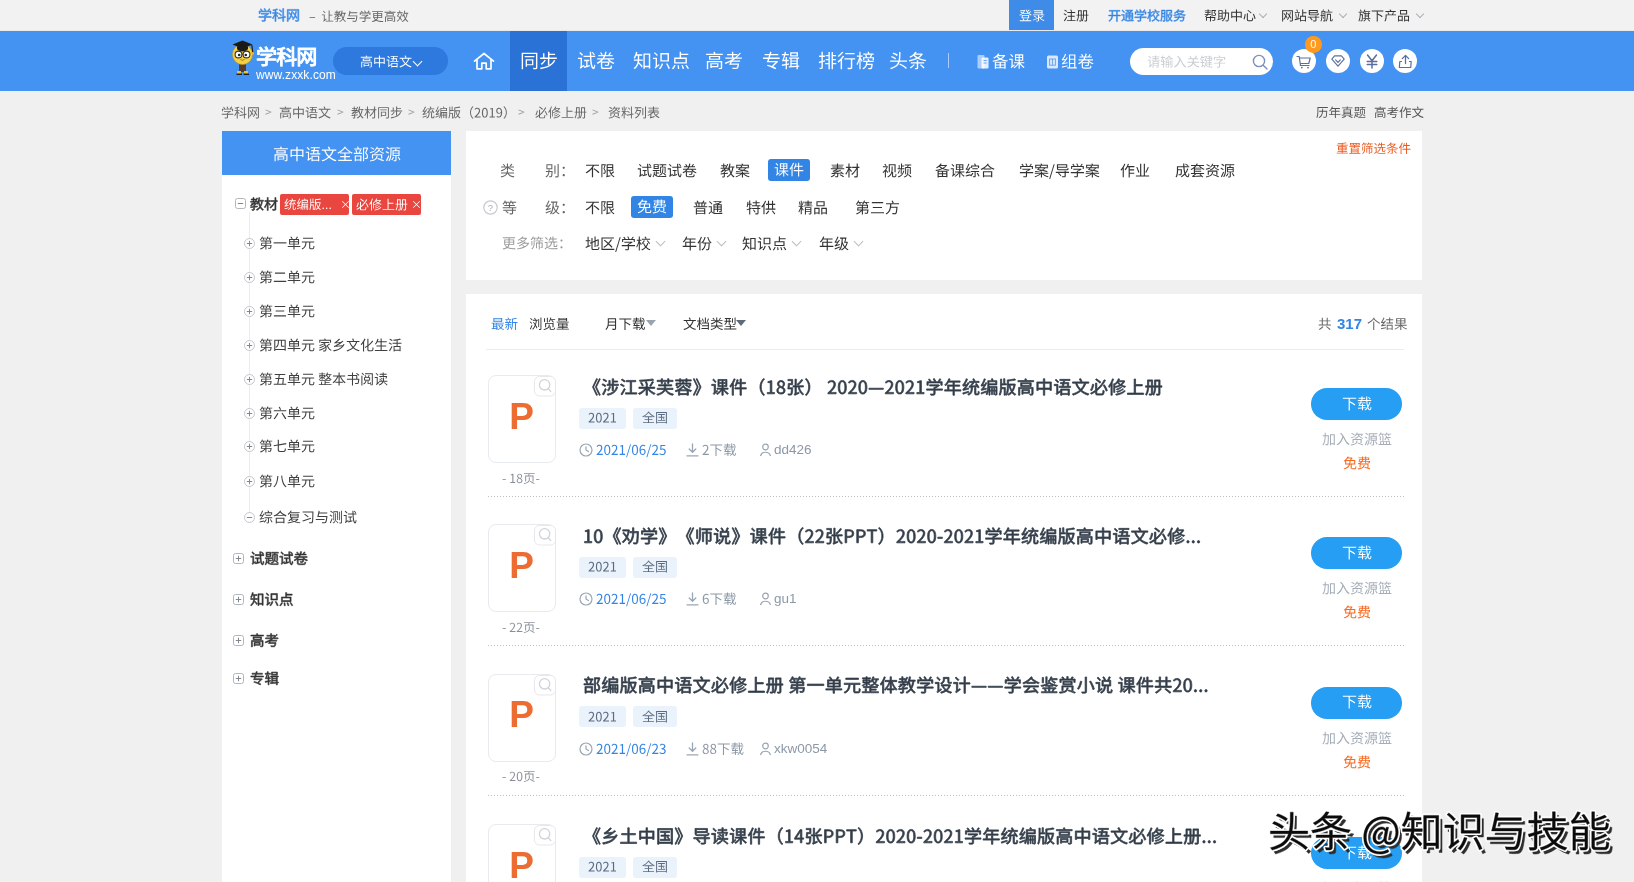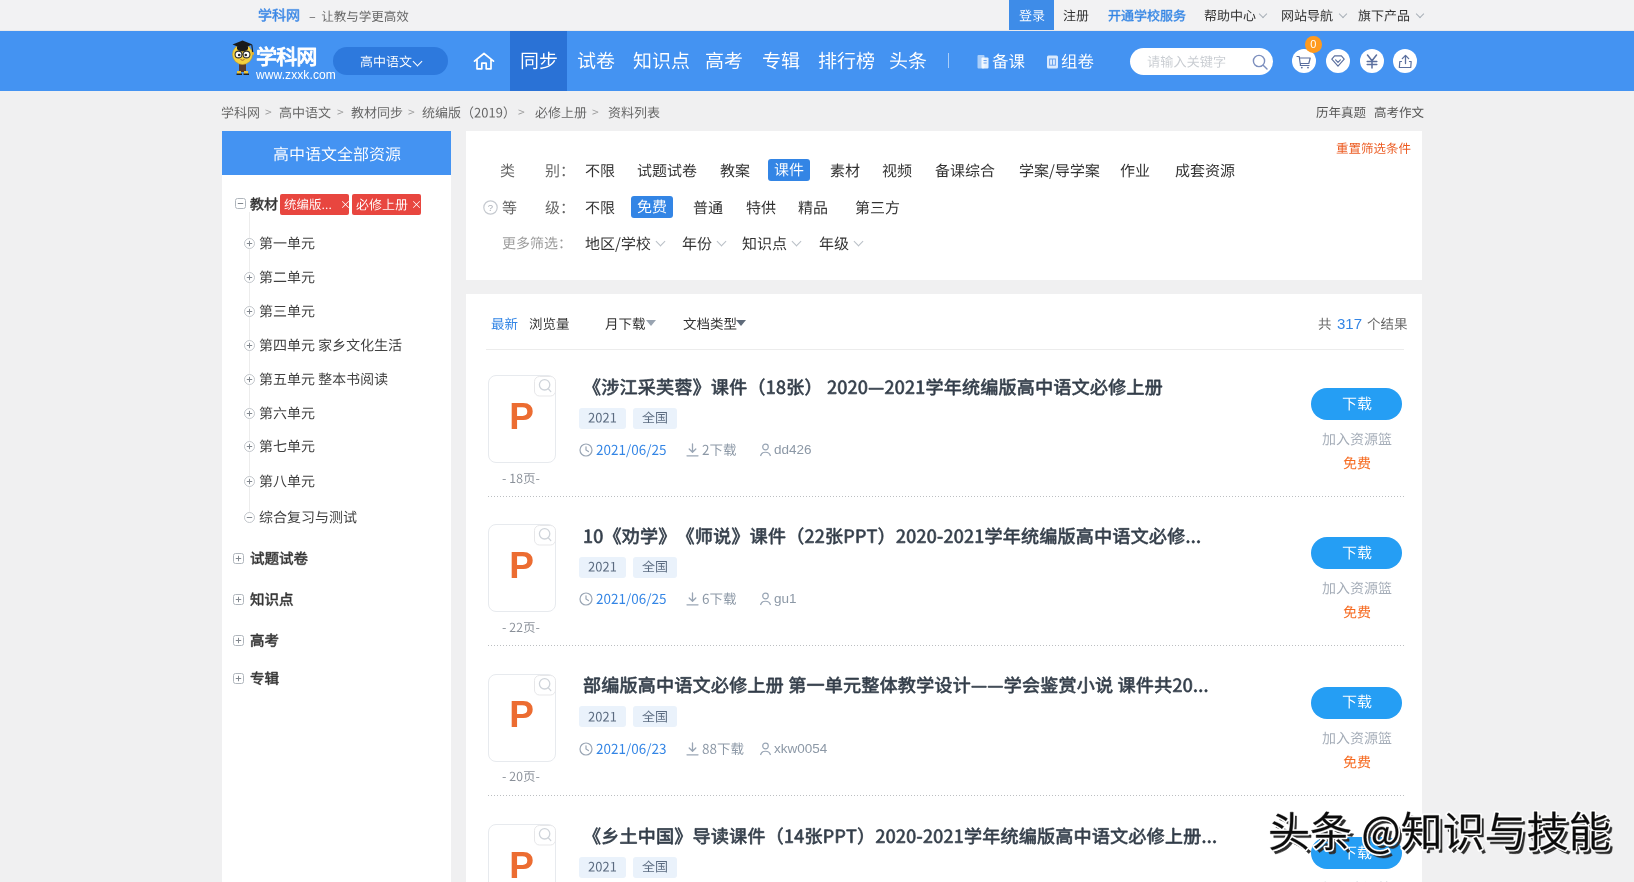--- a/index.html
+++ b/index.html
@@ -981,21 +981,21 @@
       <use href="#g7C7B" x="2000"></use>
       <use href="#g578B" x="3000"></use>
     </svg>
   </div>
 <div class="abs" style="left:736px;top:320px;width:0;height:0;border:5px solid transparent;border-top:6px solid #5f6b7a"></div>
 <div style="position:absolute;left:1318.0px;top:316.5px;color:#666">
     <svg width="13.5" height="13.5" viewBox="0 -880 1000 1000" fill="currentColor" style="overflow:visible;display:block">
       <use href="#g5171" x="0"></use>
     </svg>
   </div>
-<div class="abs" style="left:1337px;top:315px;color:#3385e5;font-size:15px;font-weight:normal">317</div>
+<div class="abs" style="left:1337px;top:315px;color:#3385e5;font-size:15px;font-weight:bold">317</div>
 <div style="position:absolute;left:1367.0px;top:316.5px;color:#666">
     <svg width="40.5" height="13.5" viewBox="0 -880 3000 1000" fill="currentColor" style="overflow:visible;display:block">
       <use href="#g4E2A" x="0"></use>
       <use href="#g7ED3" x="1000"></use>
       <use href="#g679C" x="2000"></use>
     </svg>
   </div>
 <div class="abs" style="left:486px;top:349px;width:918px;height:0;border-top:1px solid #ececec"></div>
 <div class="abs" style="left:488px;top:375.0px;width:68px;height:88px;background:#fff;border:1px solid #e7eaee;border-radius:8px"></div>
 <div class="abs" style="left:487.5px;top:397.5px;width:68px;text-align:center;color:#ec6c31;font-size:37px;font-weight:bold;line-height:37px">P</div>

